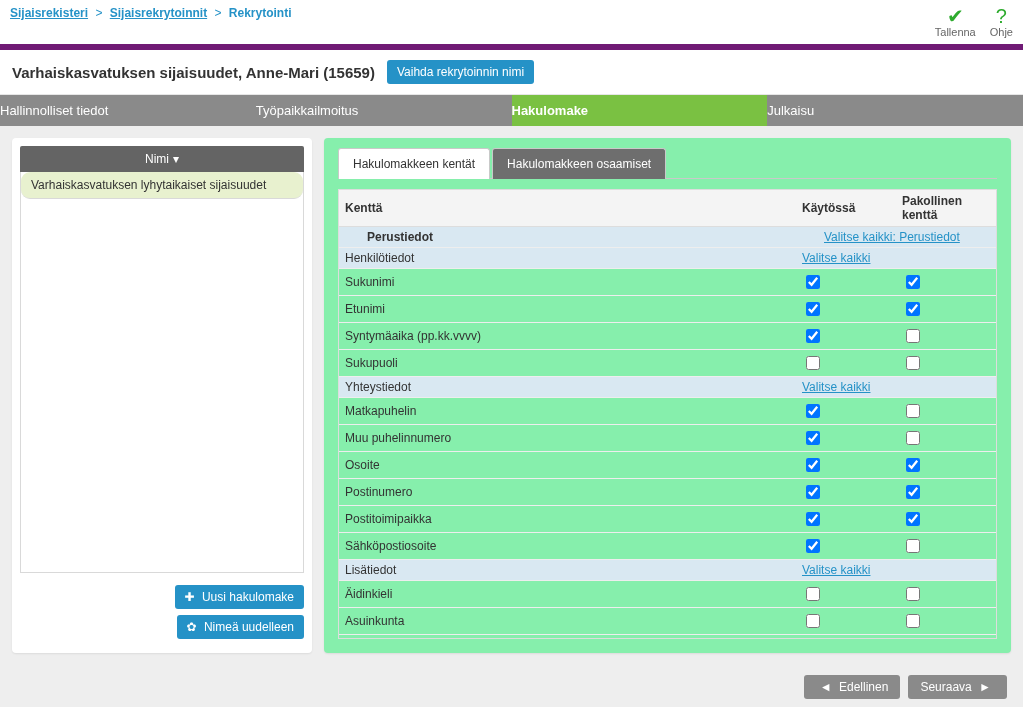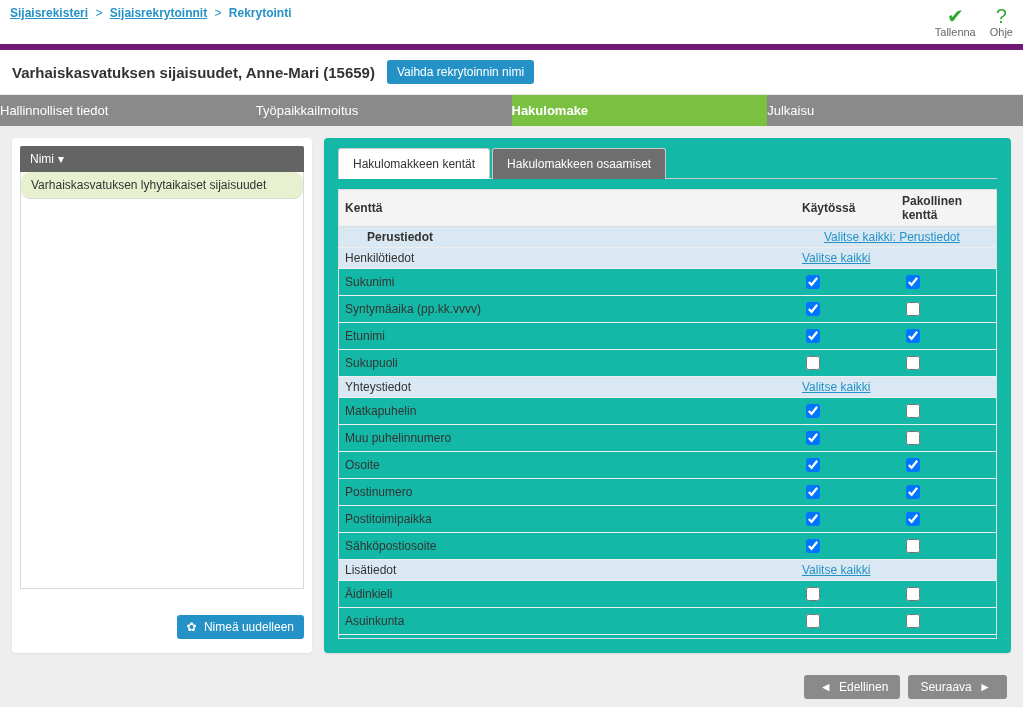--- a/index.html
+++ b/index.html
@@ -81,20 +81,21 @@
   }
   .sidebar-header {
     background: #646464;
     color: #fff;
     padding: 6px 10px;
     font-size: 12px;
     border-radius: 2px 2px 0 0;
     display: flex;
     align-items: center;
     gap: 4px;
+    justify-content: center;
   }
   .sidebar-list {
     border: 1px solid #d9d9d9;
     border-top: none;
     flex: 1;
     min-height: 150px;
     background: #fff;
   }
   .sidebar-item {
     padding: 6px 10px;
@@ -102,21 +103,21 @@
     border-bottom: 1px solid #d9d9d9;
     cursor: pointer;
     border-radius: 9px;
   }
   .sidebar-buttons { margin-top: 12px; text-align: right; }
   .sidebar-buttons .btn-blue { margin-bottom: 6px; }
   .btn-blue .plus, .btn-blue .gear { margin-right: 4px; }
 
   .main {
     flex: 1;
-    background: #14b8a6;
+    background: #86efac;
     border-radius: 4px;
     box-shadow: 0 1px 2px rgba(0,0,0,0.08);
     padding: 10px 14px 14px 14px;
     position: relative;
   }
   .sub-tabs {
     display: flex;
     border-bottom: 1px solid #c9c9c9;
   }
   .sub-tab {
@@ -234,21 +235,24 @@
 
   <div class="sidebar">
     <div class="sidebar-header">
       <span>Nimi</span>
       <span>▾</span>
     </div>
     <div class="sidebar-list">
       <div class="sidebar-item">Varhaiskasvatuksen lyhytaikaiset sijaisuudet</div>
     </div>
     <div class="sidebar-buttons">
-      <br>
+      <button class="btn-blue">
+        <span class="plus">✚</span>
+        <span>Uusi hakulomake</span>
+      </button><br>
       <button class="btn-blue">
         <span class="gear">✿</span>
         <span>Nimeä uudelleen</span>
       </button>
     </div>
   </div>
 
   <div class="main">
     <div class="sub-tabs">
       <div class="sub-tab active">Hakulomakkeen kentät</div>
@@ -273,28 +277,28 @@
               <tr class="subgroup">
                 <td class="indent1">Henkilötiedot</td>
                 <td colspan="2"><span class="link">Valitse kaikki</span></td>
               </tr>
               <tr>
                 <td class="indent2">Sukunimi</td>
                 <td class="col-chk"><input type="checkbox" checked="" style=""></td>
                 <td class="col-req"><input type="checkbox" checked="" style=""></td>
               </tr>
               <tr>
+                <td class="indent2">Etunimi</td>
+                <td class="col-chk"><input type="checkbox" checked="" style=""></td>
+                <td class="col-req"><input type="checkbox" checked="" style=""></td>
+              </tr>
+              <tr>
                 <td class="indent2">Syntymäaika (pp.kk.vvvv)</td>
                 <td class="col-chk"><input type="checkbox" checked="" style=""></td>
                 <td class="col-req"><input type="checkbox" style=""></td>
-              </tr>
-              <tr>
-                <td class="indent2">Etunimi</td>
-                <td class="col-chk"><input type="checkbox" checked="" style=""></td>
-                <td class="col-req"><input type="checkbox" checked="" style=""></td>
               </tr>
               <tr>
                 <td class="indent2">Sukupuoli</td>
                 <td class="col-chk"><input type="checkbox" style=""></td>
                 <td class="col-req"><input type="checkbox" style=""></td>
               </tr>
               <tr class="subgroup">
                 <td class="indent1">Yhteystiedot</td>
                 <td colspan="2"><span class="link">Valitse kaikki</span></td>
               </tr>

